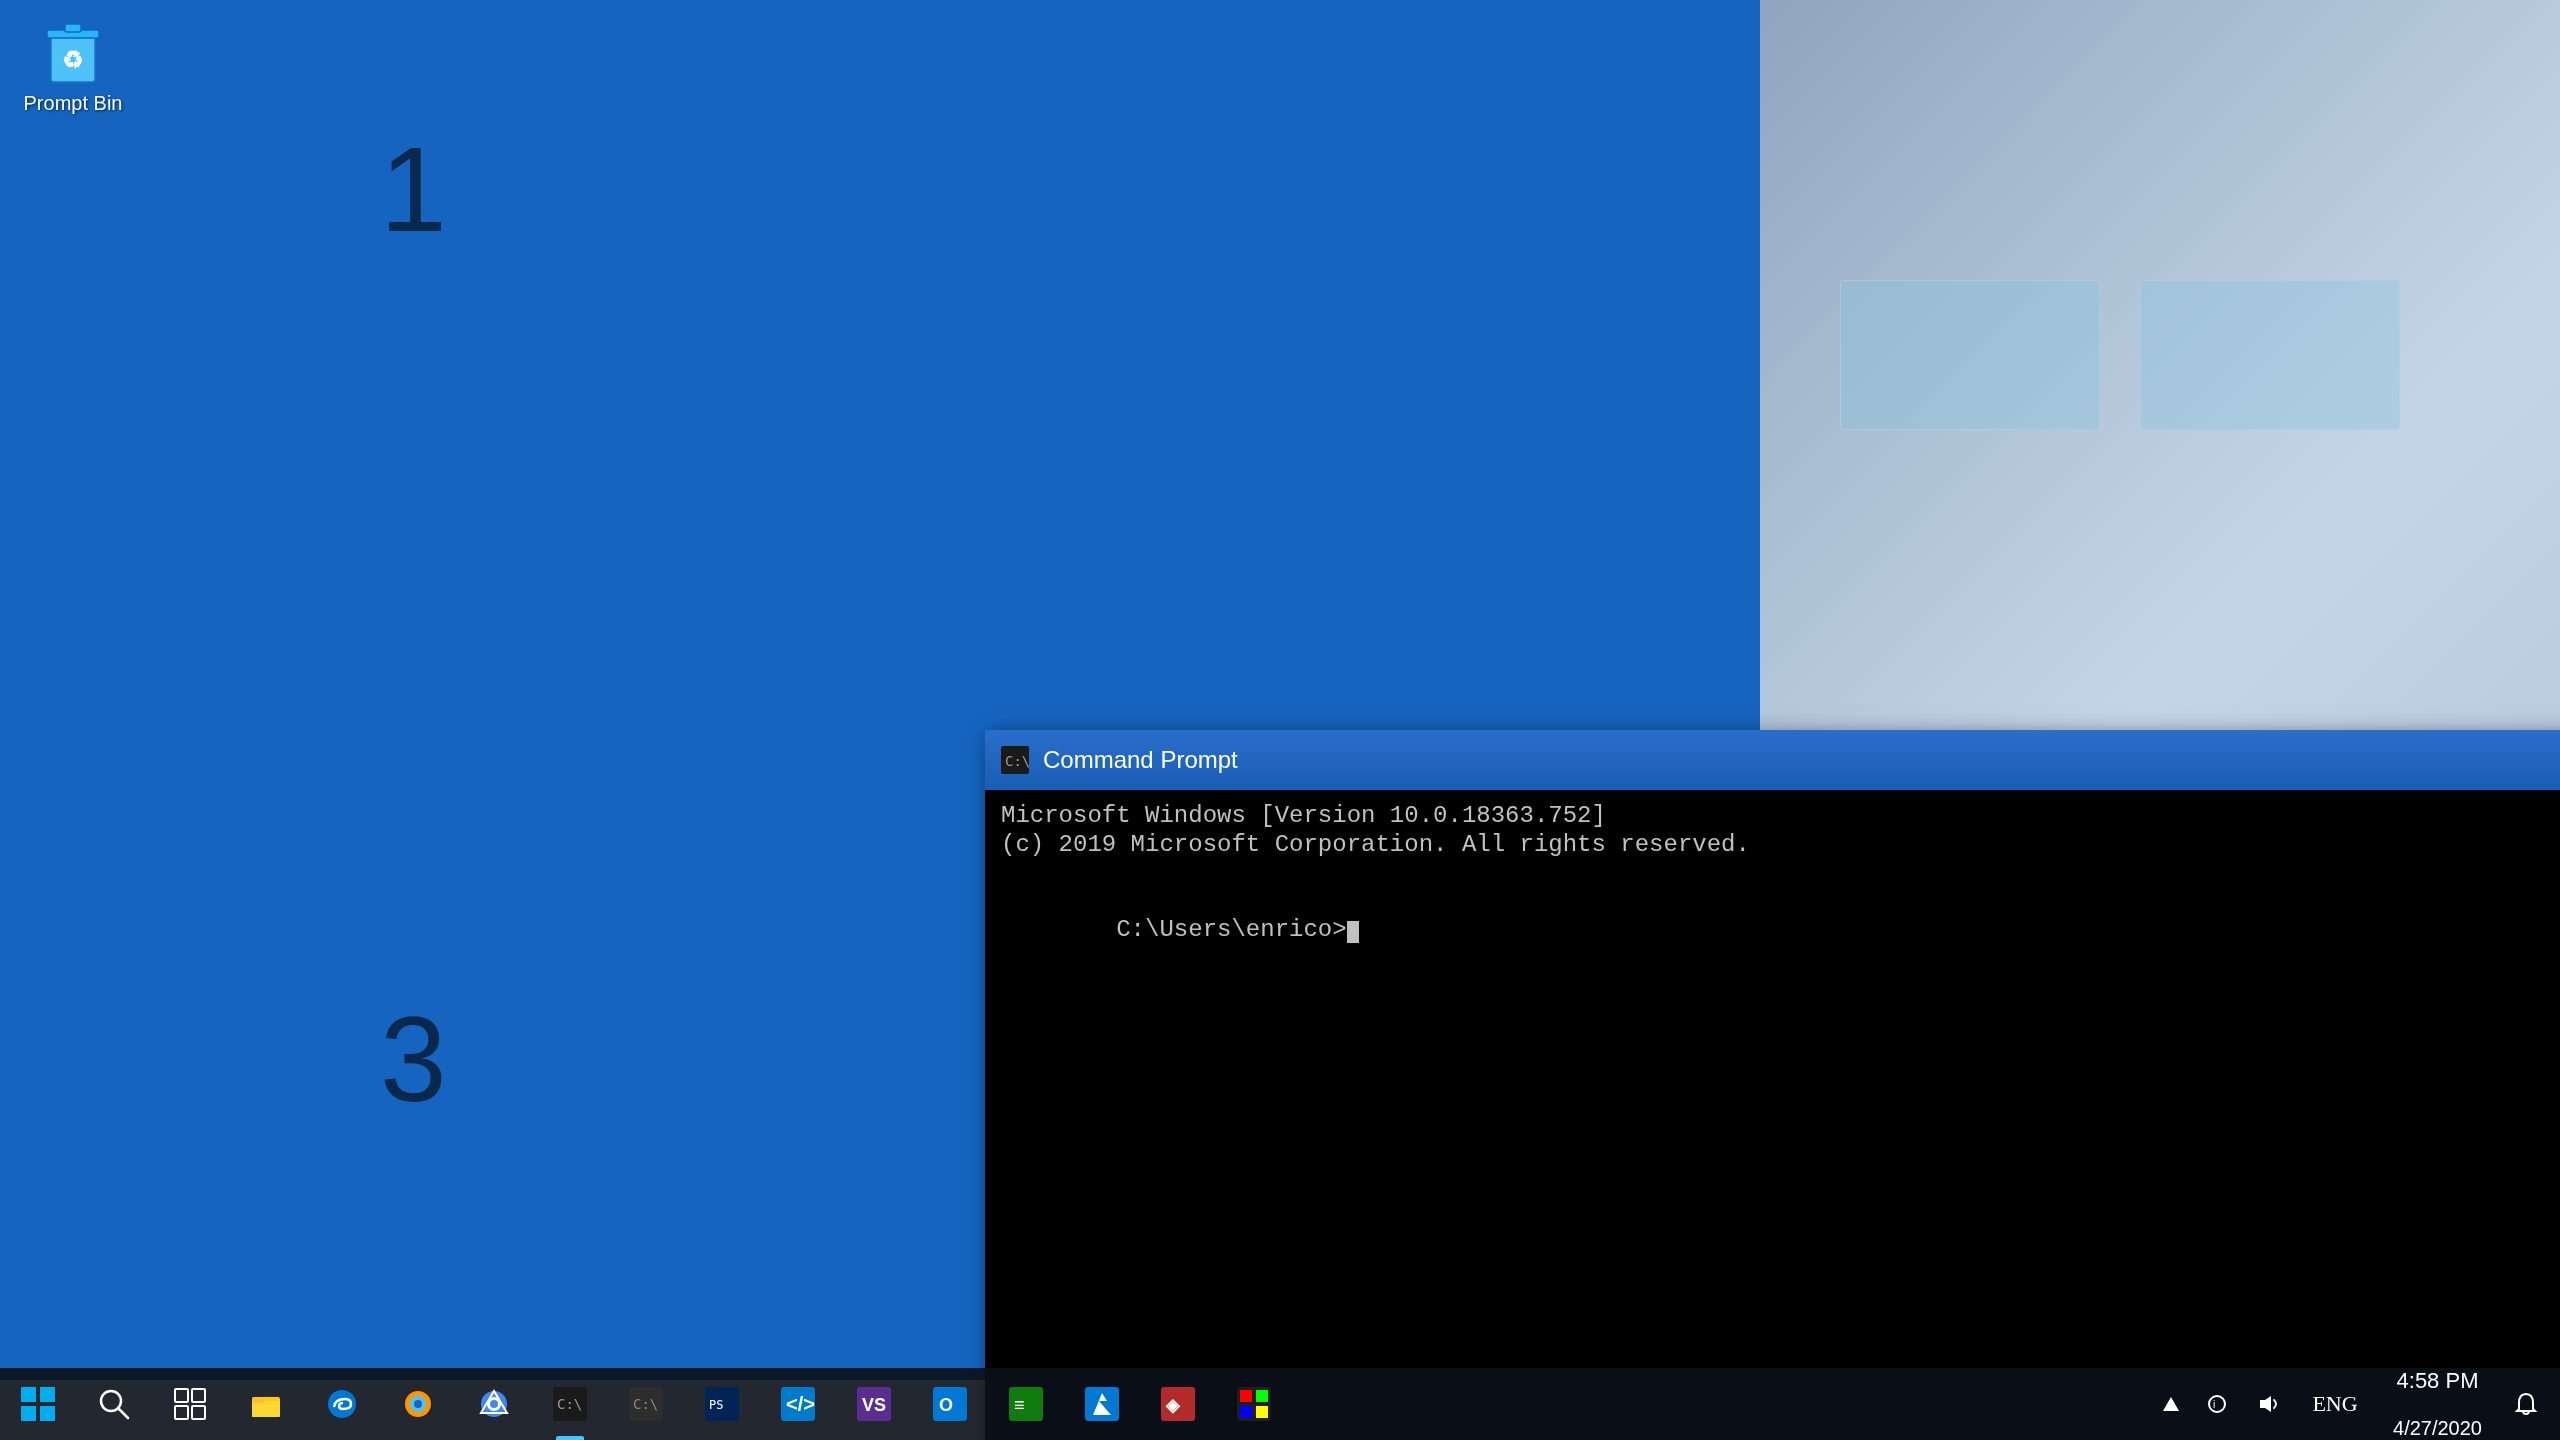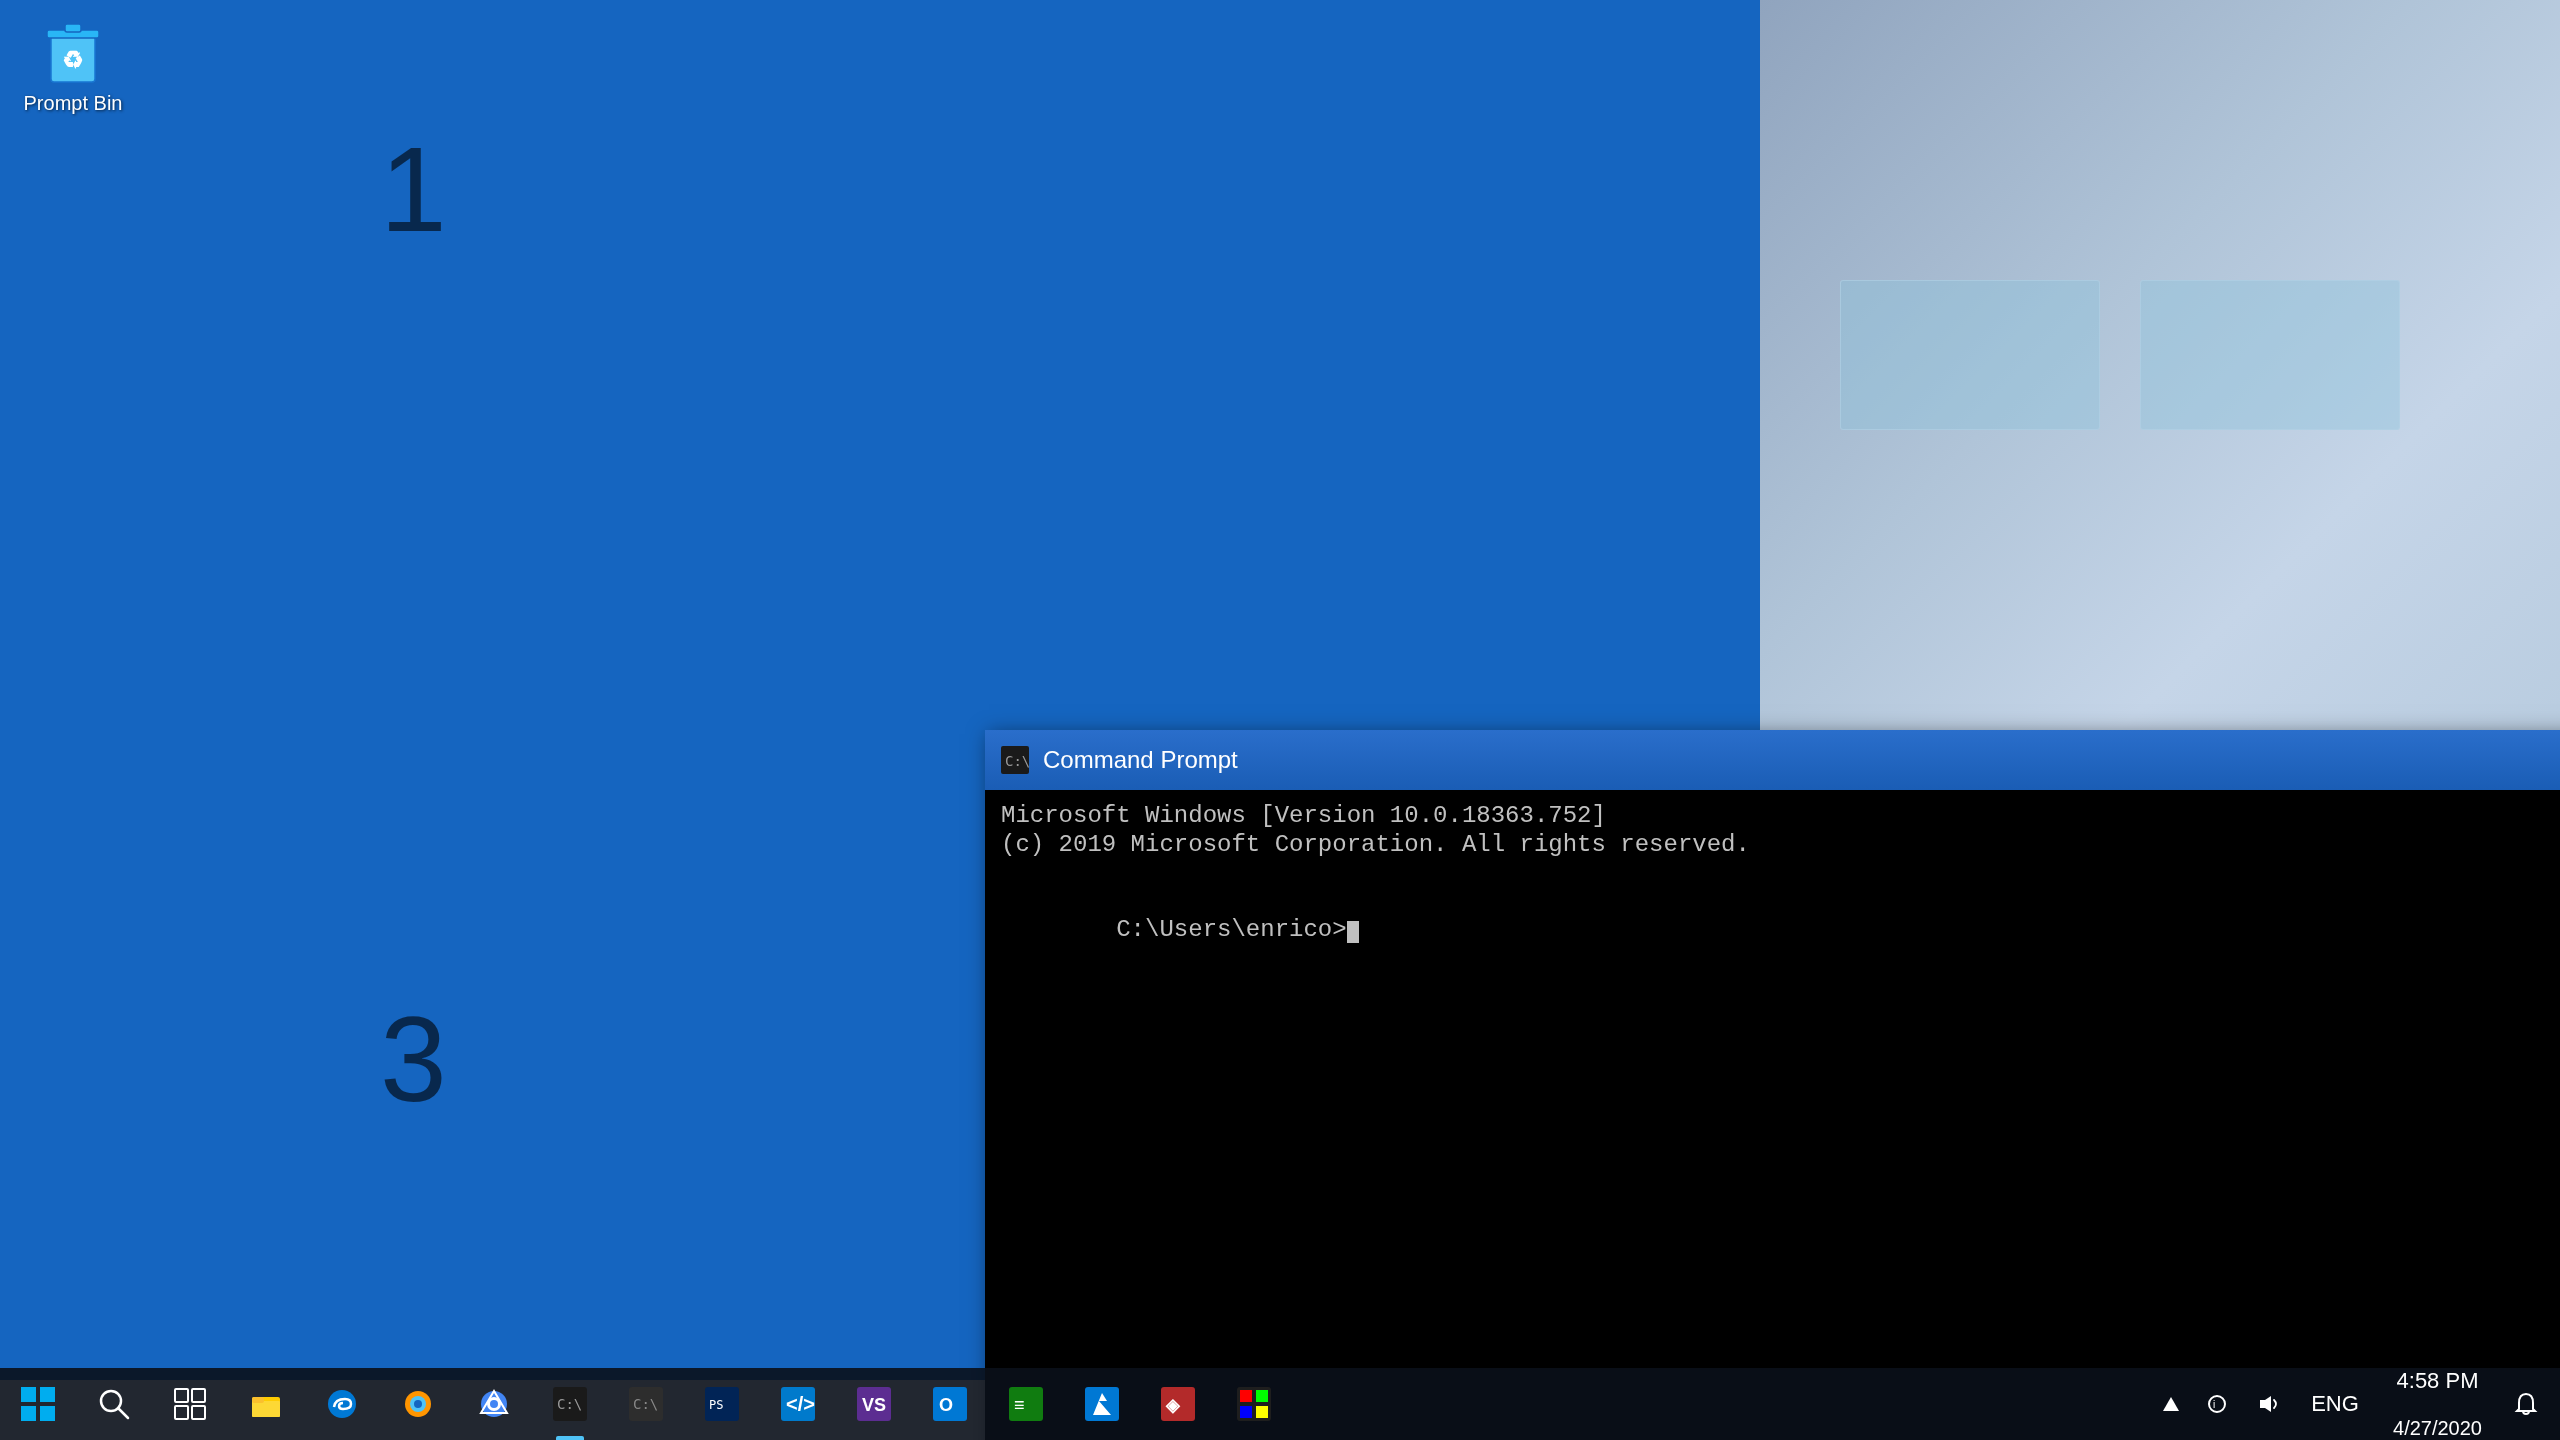--- a/index.html
+++ b/index.html
@@ -498,21 +498,21 @@
         </svg>
       </div>
 
       <div class="tray-icon">
         <svg width="24" height="24" viewBox="0 0 24 24">
           <polygon points="3,8 3,16 8,16 14,20 14,4 8,8" fill="white"></polygon>
           <path d="M17 8 Q21 12 17 16" fill="none" stroke="white" stroke-width="1.8" stroke-linecap="round"></path>
         </svg>
       </div>
 
-      <div class="tray-icon" style="width: 80px; color: white; font-size: 22px;">ENG</div>
+      <div class="tray-icon" style="width: 80px; color: white; font-size: 22px; font-family: Liberation Serif, serif;">ENG</div>
 
       <div id="clock">
         <div class="time">4:58 PM</div>
         <div class="date">4/27/2020</div>
       </div>
 
       <div id="notif-btn">
         <svg width="26" height="26" viewBox="0 0 26 26">
           <path d="M13 3 Q6 3 6 12 L6 18 L4 20 L22 20 L20 18 L20 12 Q20 3 13 3 Z" fill="none" stroke="white" stroke-width="2"></path>
           <path d="M10 20 Q10 23 13 23 Q16 23 16 20" fill="none" stroke="white" stroke-width="2"></path>

